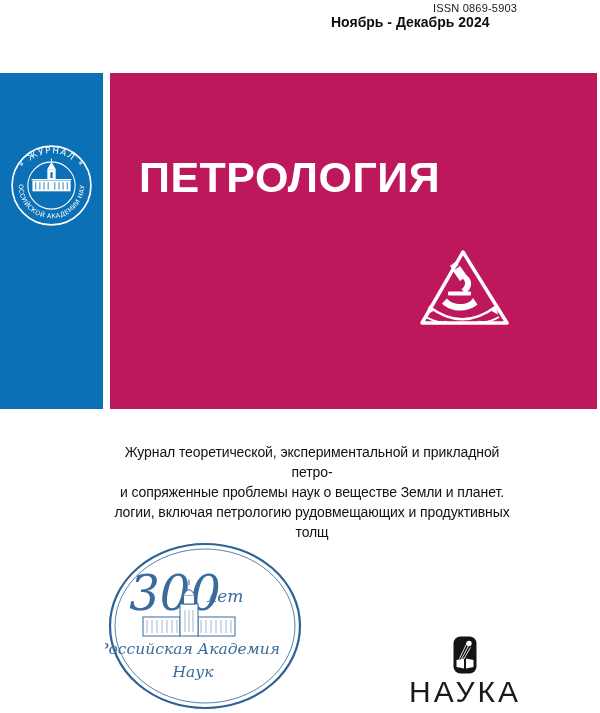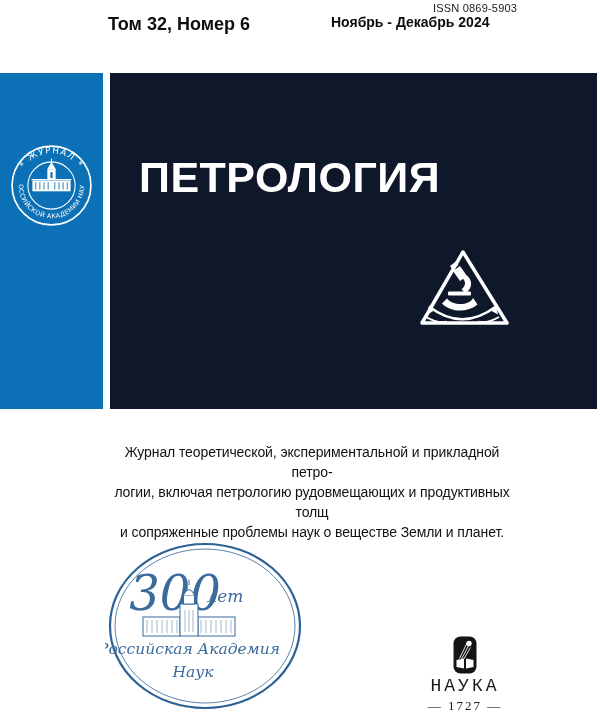--- a/index.html
+++ b/index.html
@@ -7,46 +7,45 @@
     position:relative;width:600px;height:713px;background:#ffffff;overflow:hidden;
     font-family:"Liberation Sans",sans-serif;color:#111;
   }
   
   .issn{position:absolute;top:2px;left:433px;width:164px;font-size:11px;color:#1a1a1a;letter-spacing:.2px;}
   .vol{position:absolute;top:15px;left:108px;font-size:18px;font-weight:bold;color:#0d0d0d;line-height:1;}
   .idate{position:absolute;top:15px;left:331px;font-size:14px;font-weight:bold;color:#0d0d0d;line-height:1;}
   
   .cover{position:absolute;top:73px;left:0;width:597px;height:336px;}
   .cover-left{position:absolute;top:0;left:0;width:103px;height:336px;background:#0b70b5;}
-  .cover-main{position:absolute;top:0;left:110px;width:487px;height:336px;background:#0f172a;}
+  .cover-main{position:absolute;top:0;left:110px;width:487px;height:336px;background:#be185d;}
   .seal{position:absolute;left:10px;top:71px;width:83px;height:83px;}
   .title{
     position:absolute;left:29px;top:83px;font-size:43px;font-weight:bold;color:#ffffff;
     line-height:1;letter-spacing:.5px;white-space:nowrap;
   }
   .tri-logo{position:absolute;left:300px;top:172px;width:100px;height:85px;}
   
   .descr{position:absolute;left:112px;top:442px;width:400px;font-size:14px;line-height:20px;color:#111;letter-spacing:-0.1px;text-align:center;}
   
   .anniv{position:absolute;left:105px;top:540px;width:200px;height:172px;}
   
   .publisher{position:absolute;left:395px;top:636px;width:140px;text-align:center;}
   .pub-emblem{width:24px;height:38px;display:block;margin:0 auto;}
-  .pub-name{font-family:Liberation Mono, monospace;font-size:18px;letter-spacing:3px;color:#1a1a1a;margin-top:3px;line-height:1;}
+  .pub-name{font-family:Liberation Sans, sans-serif;font-size:30px;letter-spacing:3px;color:#1a1a1a;margin-top:3px;line-height:1;}
   .pub-year{font-family:"Liberation Serif",serif;font-size:13px;letter-spacing:2px;color:#1a1a1a;margin-top:4px;line-height:1;}
   .seal text, .tri-logo text{font-family:"DejaVu Sans",sans-serif;}
   .anniv text{font-family:"DejaVu Serif",serif;font-style:italic;fill:#3a6b9c;}
 </style>
 </head>
 <body>
 
 <div class="page">
 
   <div class="issn">ISSN 0869-5903</div>
-  <div class="vol">Том 32, Номер 6</div>
   <div class="idate">Ноябрь - Декабрь 2024</div>
 
   <div class="cover">
     <div class="cover-left">
 
       <svg class="seal" viewBox="0 0 100 100">
         <circle cx="50" cy="50" r="47.5" fill="none" stroke="#ffffff" stroke-width="2"></circle>
         <circle cx="50" cy="50" r="28.5" fill="none" stroke="#ffffff" stroke-width="1.3"></circle>
         <defs>
           <path id="sealTop" d="M 11,50 A 39,39 0 0 1 89,50"></path>
@@ -99,22 +98,22 @@
         <g fill="#ffffff" stroke="none">
           <path d="M19,61.5 l-2,8 6.5,-3.5 z"></path>
           <path d="M86,61.5 l2,8 -6.5,-3.5 z"></path>
         </g>
       </svg>
     </div>
   </div>
 
   <div class="descr">
     <div>Журнал теоретической, экспериментальной и прикладной петро-</div>
+    <div>и сопряженные проблемы наук о веществе Земли и планет.</div>
     <div>логии, включая петрологию рудовмещающих и продуктивных толщ</div>
-    <div>и сопряженные проблемы наук о веществе Земли и планет.</div>
   </div>
 
   <svg class="anniv" viewBox="0 0 200 172">
     <ellipse cx="100" cy="86" rx="95" ry="82" fill="#ffffff" stroke="#2d6295" stroke-width="2.2"></ellipse>
     <ellipse cx="100" cy="86" rx="90" ry="77" fill="none" stroke="#2d6295" stroke-width="0.8"></ellipse>
     <text x="70" y="70" font-size="48" text-anchor="middle">300</text>
     <text x="120" y="62" font-size="17" text-anchor="middle">лет</text>
     <g stroke="#3a6b9c" fill="#ffffff">
       <rect x="38" y="77" width="37" height="19" stroke-width="1"></rect>
       <rect x="93" y="77" width="37" height="19" stroke-width="1"></rect>

